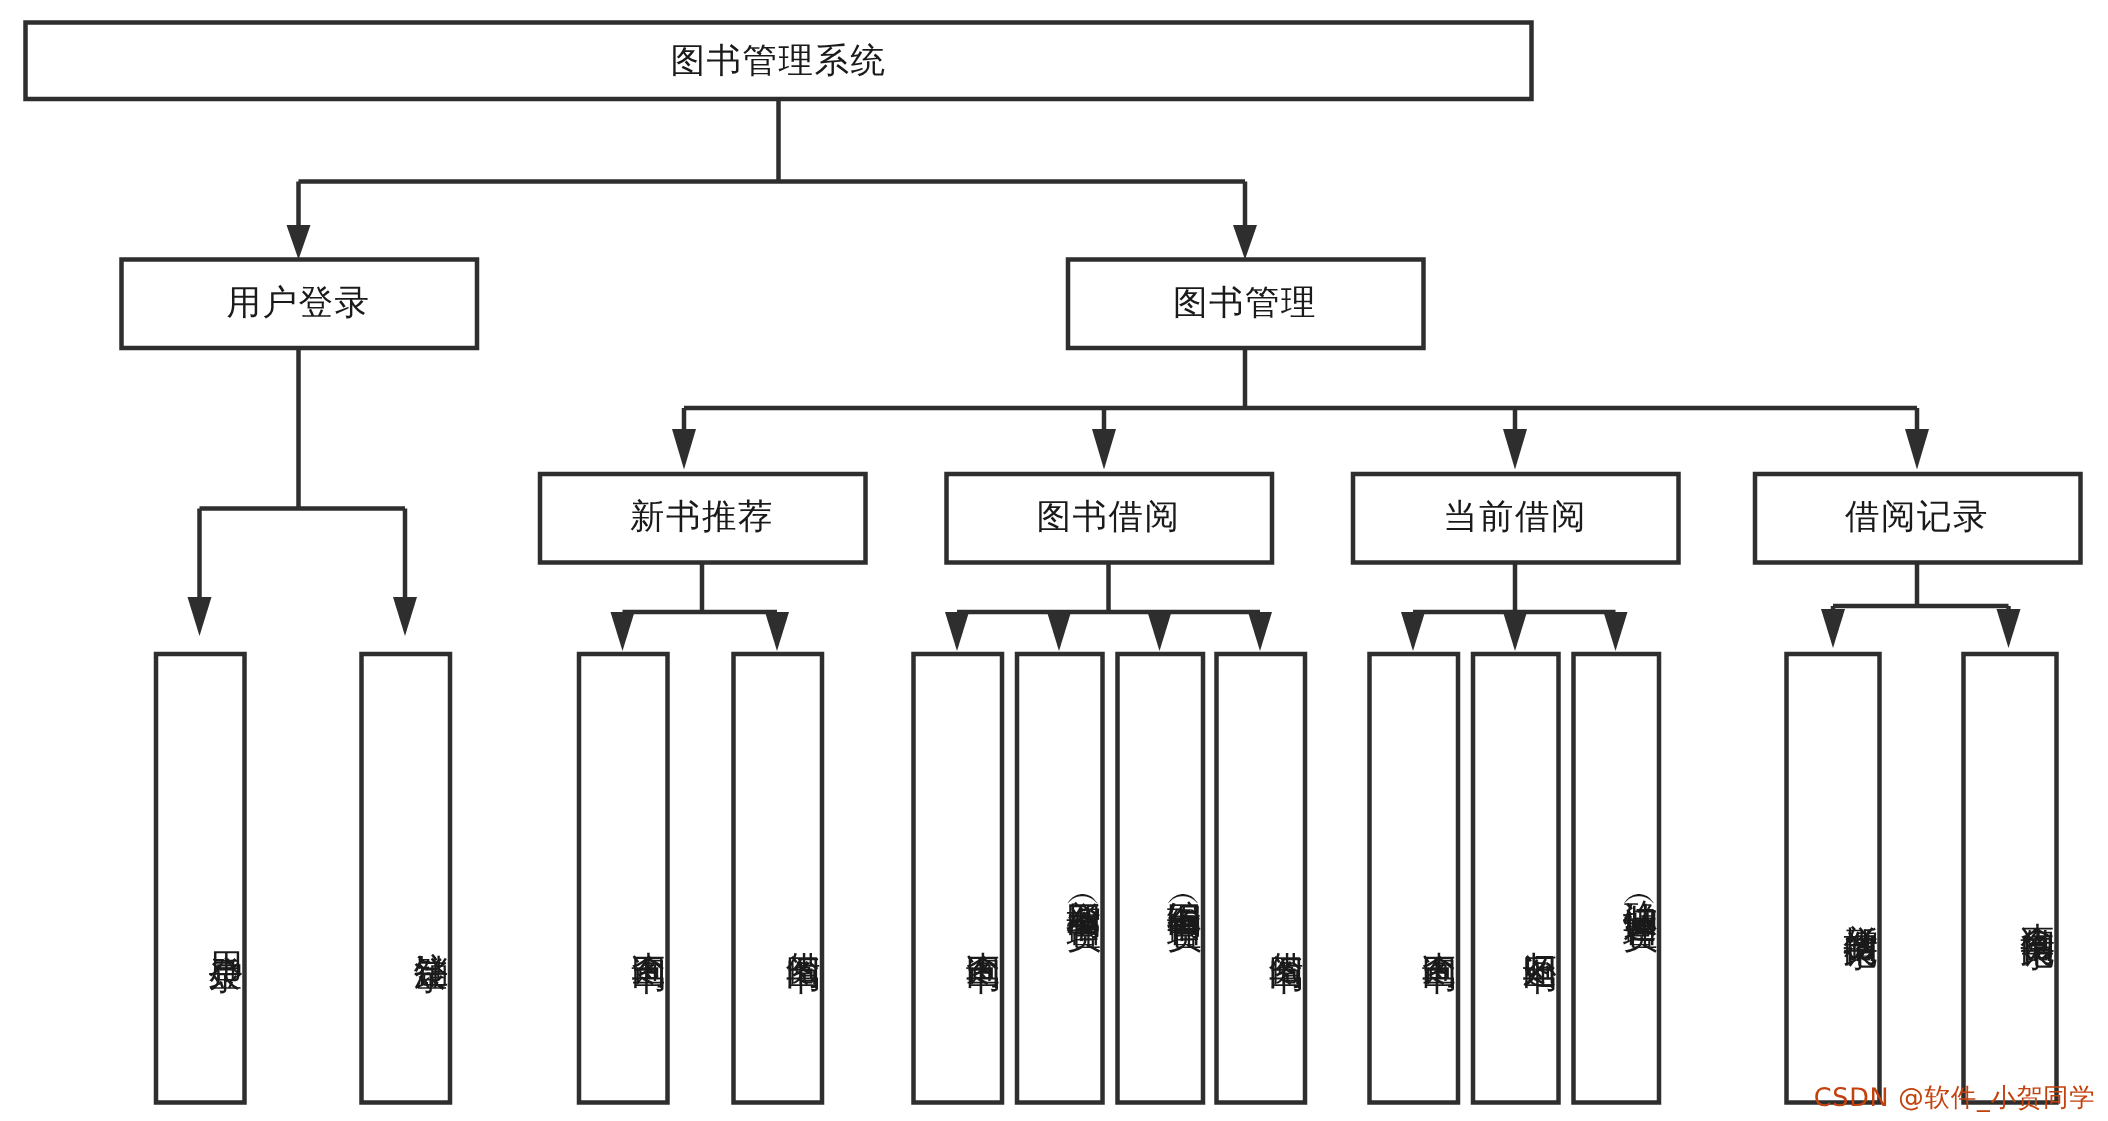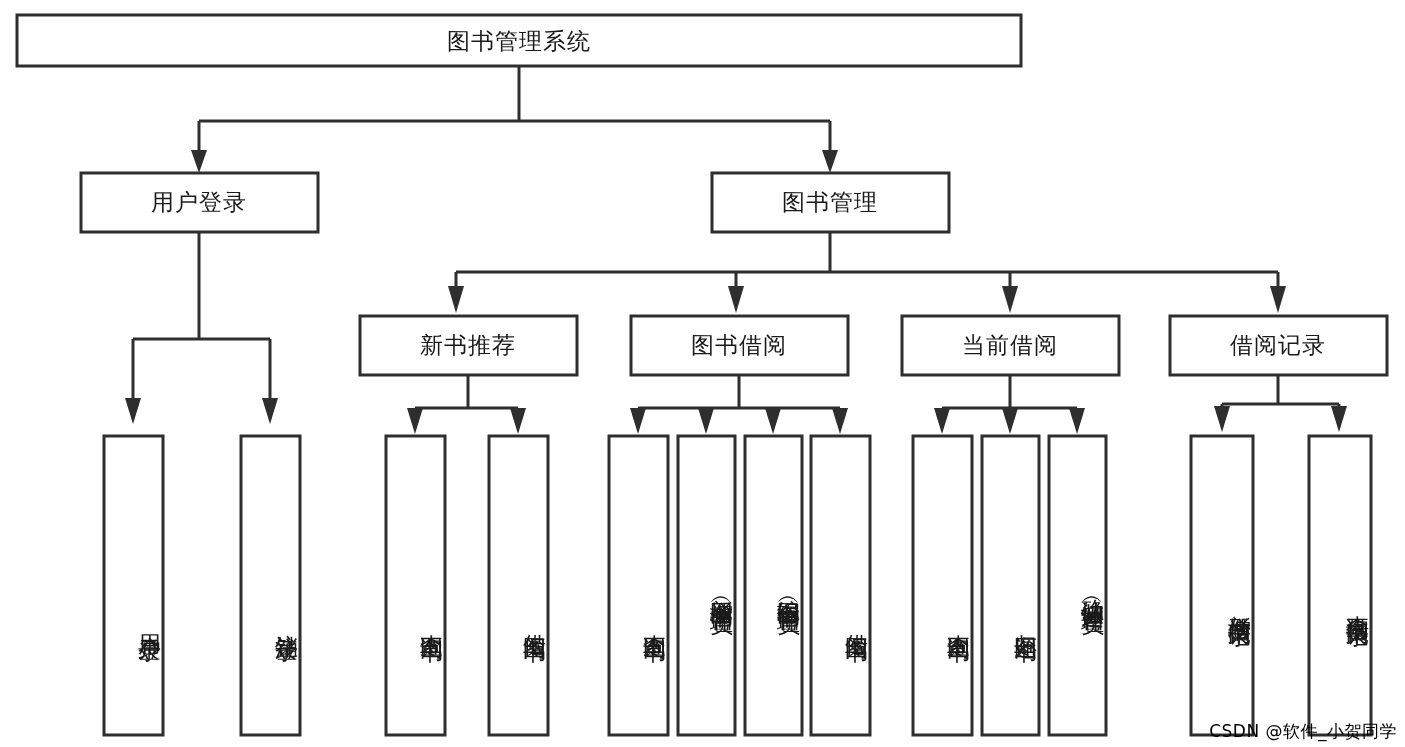--- a/index.html
+++ b/index.html
@@ -65,21 +65,21 @@
     display: flex;
     align-items: flex-start;
     justify-content: center;
   }
   .watermark {
     position: absolute;
     right: 8px;
     bottom: 4px;
     font-family: "DejaVu Sans", "Liberation Sans", sans-serif;
     font-size: 17px;
-    color: #000000;
+    color: #c2410c;
     white-space: nowrap;
     letter-spacing: 0.5px;
   }
 </style>
 </head>
 <body>
 
 <div id="diagram-root">
 
   <svg id="flow" viewBox="0 0 1405 747" xmlns="http://www.w3.org/2000/svg">

